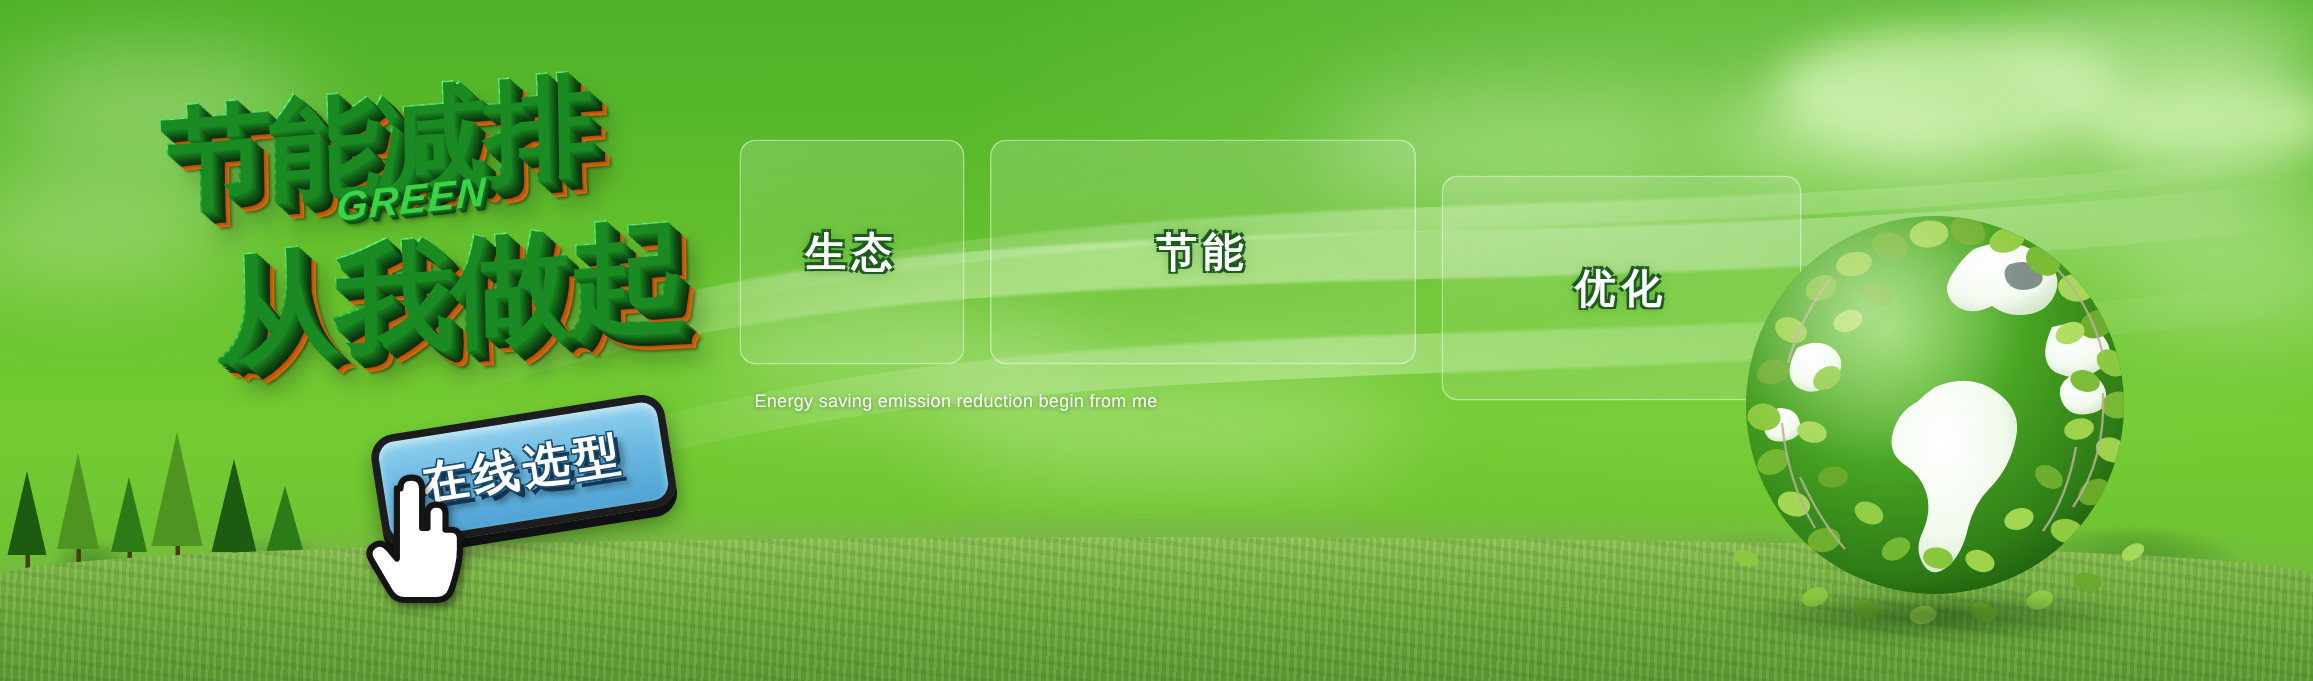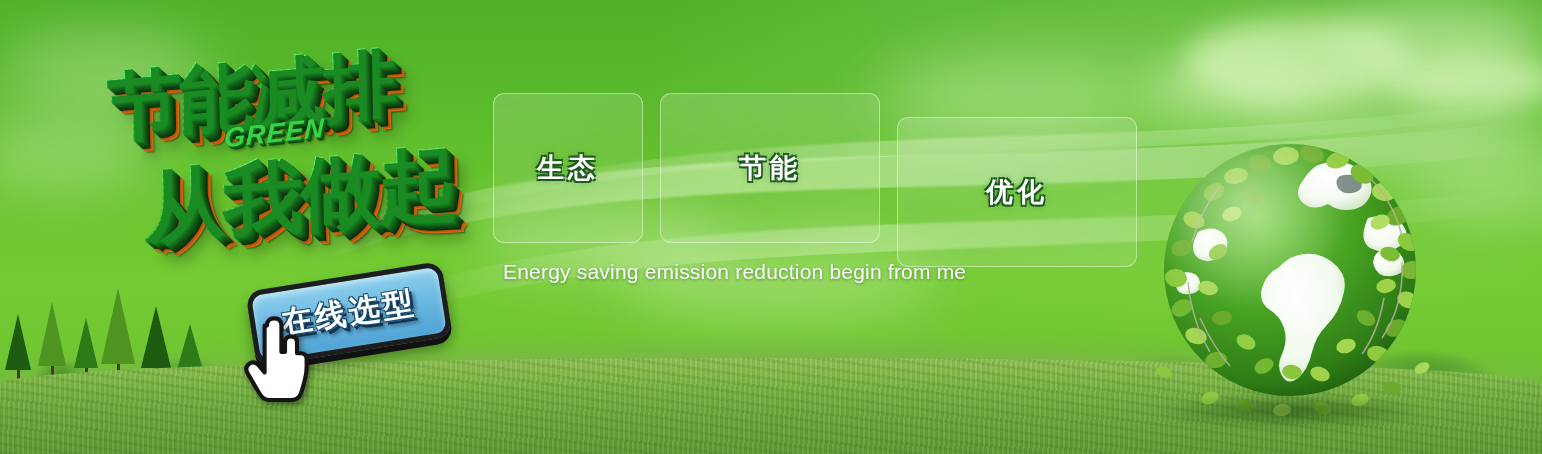--- a/index.html
+++ b/index.html
@@ -126,37 +126,37 @@
   .panels{position:absolute;left:493px;top:93px;display:flex;gap:17px;align-items:stretch;}
   .panel{
     width:150px;height:150px;
     border-radius:11px;
     background:linear-gradient(170deg, rgba(255,255,255,.17) 0%, rgba(255,255,255,.07) 55%, rgba(255,255,255,.13) 100%);
     border:1px solid rgba(255,255,255,.42);
     display:flex;align-items:center;justify-content:center;
     gap:28px;
     backdrop-filter:blur(1px);
   }
-  .panel.wide{width:220px;}
+  .panel.wide{width:284px;}
   .panel.mid{width:240px;margin-top:24px;}
   .p-cn{
     font-size:27px;font-weight:bold;color:#ffffff;letter-spacing:4px;
     text-shadow:-1.6px -1.6px 0 #1c5c1c, 1.6px -1.6px 0 #1c5c1c,
                 -1.6px 1.6px 0 #1c5c1c, 1.6px 1.6px 0 #1c5c1c,
                 0 0 7px rgba(20,80,20,.55);
   }
   .p-en{
     font-size:31px;color:#ffffff;letter-spacing:.5px;white-space:nowrap;
     text-shadow:-1.6px -1.6px 0 #1c5c1c, 1.6px -1.6px 0 #1c5c1c,
                 -1.6px 1.6px 0 #1c5c1c, 1.6px 1.6px 0 #1c5c1c,
                 0 0 8px rgba(20,80,20,.5);
   }
   .tagline{
     position:absolute;left:503px;top:260px;
-    font-size:21px;color:#ffffff;letter-spacing:.2px;
+    font-size:12px;color:#ffffff;letter-spacing:.2px;
     text-shadow:0 1px 3px rgba(30,80,20,.55);
     white-space:nowrap;
   }
 
   
   .globe-wrap{position:absolute;left:1140px;top:122px;width:300px;height:300px;}
   .globe-shadow{
     position:absolute;left:10px;bottom:-6px;width:282px;height:34px;border-radius:50%;
     background:radial-gradient(ellipse at 50% 50%, rgba(12,50,8,.55) 0%, rgba(12,50,8,0) 70%);
     filter:blur(4px);

